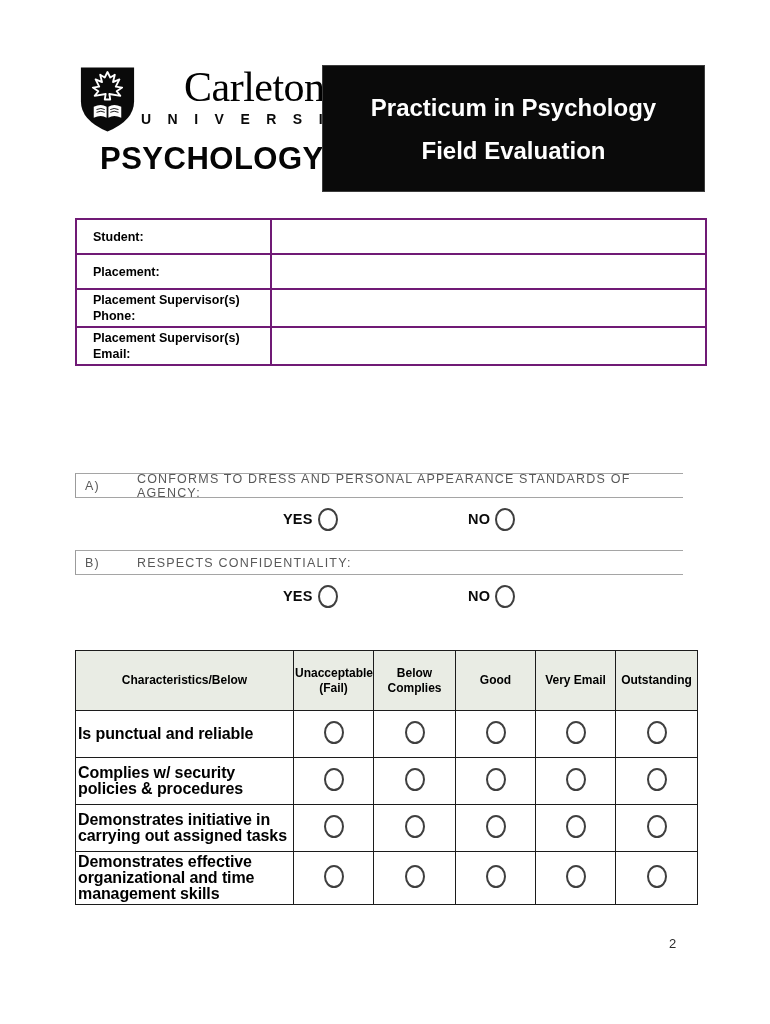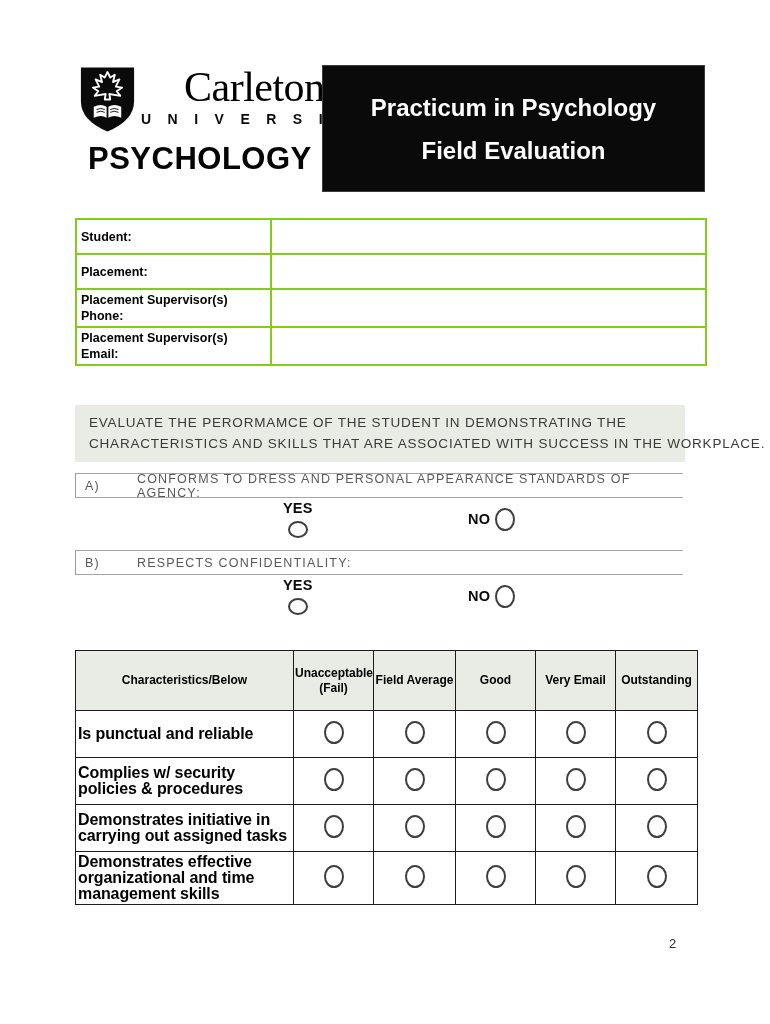--- a/index.html
+++ b/index.html
@@ -11,38 +11,38 @@
   .shield{position:absolute;left:80px;top:66px;width:55px;height:67px;}
   .carleton-word{
     position:absolute;left:136px;top:64px;font-family:"Liberation Serif",serif;
     font-size:42px;line-height:46px;color:#010101;letter-spacing:-0.5px;margin-left:48px;
   }
   .university-word{
     position:absolute;left:141px;top:111px;font-size:14px;font-weight:700;
     letter-spacing:6.3px;color:#0a0a0a;
   }
   .psychology-word{
-    position:absolute;left:88px;top:141px;font-size:31px;font-weight:700;
+    position:absolute;left:100px;top:141px;font-size:31px;font-weight:700;
     letter-spacing:0.5px;color:#050505;
   }
   .title-box{
     position:absolute;left:322px;top:65px;width:383px;height:127px;
     background:#0a0a0a;border:1px solid #3c3c3c;box-sizing:border-box;
     display:flex;flex-direction:column;justify-content:center;
   }
   .title-box .t-line{
     color:#ffffff;font-size:24px;font-weight:700;line-height:43px;text-align:center;
   }
   
   .info-table{
     position:absolute;left:75px;top:218px;width:630px;border-collapse:collapse;
     table-layout:fixed;
   }
   .info-table td{
-    border:2px solid #84cc16;vertical-align:middle;padding:2px 4px 2px 4px;box-sizing:border-box;margin-top:45px;
+    border:2px solid #701a75;vertical-align:middle;padding:2px 4px 2px 16px;box-sizing:border-box;margin-top:45px;
   }
   .info-table td.lbl{font-weight:700;font-size:12.5px;line-height:16px;}
   .info-table tr{height:35px;}
   
   .instruction-box{
     position:absolute;left:75px;top:405px;width:610px;box-sizing:border-box;
     background:#e9ece4;padding:7px 14px 8px 14px;
   }
   .instruction-box .i-line{
     font-size:13.5px;letter-spacing:0.8px;color:#3a3a3a;line-height:21px;white-space:nowrap;
@@ -50,21 +50,21 @@
   
   .q-heading{
     position:absolute;left:75px;width:608px;height:25px;box-sizing:border-box;
     border-top:1px solid #a5a5a5;border-bottom:1px solid #a5a5a5;border-left:1px solid #9b9b9b;
     display:flex;align-items:center;color:#595959;font-size:12.5px;letter-spacing:1.2px;
   }
   .q-heading .q-id{padding-left:9px;}
   .q-heading .q-label{margin-left:37px;}
   .yesno-row{position:absolute;left:75px;width:608px;height:38px;}
   .yn-group{position:absolute;top:0;display:flex;align-items:center;gap:5px;height:38px;}
-  .yn-yes{left:208px;flex-direction:column;}
+  .yn-yes{left:208px;}
   .yn-no{left:393px;}
   .yn-label{font-weight:700;font-size:14.5px;color:#0a0a0a;letter-spacing:0.2px;}
   .radio{
     display:inline-block;width:20px;height:23px;border:2px solid #3f3f3f;
     border-radius:50%;background:#fff;box-sizing:border-box;
   }
   
   .ratings-table{
     position:absolute;left:75px;top:650px;border-collapse:collapse;table-layout:fixed;
     width:622px;
@@ -128,24 +128,20 @@
       <td class="lbl">Placement Supervisor(s) Phone:</td>
       <td></td>
     </tr>
     <tr>
       <td class="lbl">Placement Supervisor(s) Email:</td>
       <td></td>
     </tr>
   </tbody>
     </table>
 
-  <div class="instruction-box">
-    <div class="i-line">EVALUATE THE PERORMAMCE OF THE STUDENT IN DEMONSTRATING THE</div>
-    <div class="i-line">CHARACTERISTICS AND SKILLS THAT ARE ASSOCIATED WITH SUCCESS IN THE WORKPLACE.</div>
-  </div>
 
   <div class="q-heading" style="top:473px;">
     <span class="q-id">A)</span>
     <span class="q-label">CONFORMS TO DRESS AND PERSONAL APPEARANCE STANDARDS OF AGENCY:</span>
   </div>
   <div class="yesno-row" style="top:500px;">
     <div class="yn-group yn-yes">
       <span class="yn-label">YES</span>
       <span class="radio"></span>
     </div>
@@ -176,21 +172,21 @@
         <col style="width:80px">
         <col style="width:82px">
       <col style="width:80px">
         <col style="width:80px">
         <col style="width:82px">
     </colgroup>
     <tbody>
         <tr class="hdr">
       <td class="hd">Characteristics/Below</td>
       <td class="hd">Unacceptable (Fail)</td>
-      <td class="hd">Field Average</td>
+      <td class="hd">Below Complies</td>
       <td class="hd">Good</td>
       <td class="hd">Very Email</td>
       <td class="hd">Outstanding</td>
     </tr>
     <tr class="body-row">
       <td class="skill">Is punctual and reliable</td>
       <td class="cell"><span class="radio"></span></td>
       <td class="cell"><span class="radio"></span></td>
       <td class="cell"><span class="radio"></span></td>
       <td class="cell"><span class="radio"></span></td>

